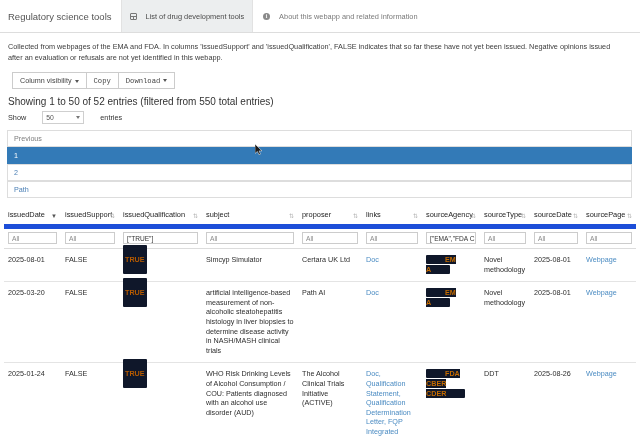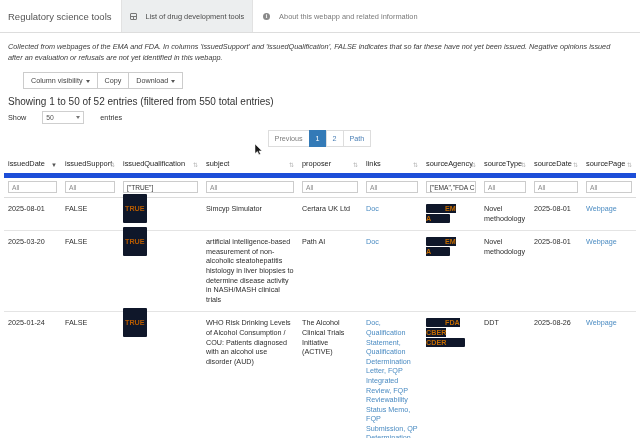--- a/index.html
+++ b/index.html
@@ -52,36 +52,35 @@
     font-size: 5.6px; line-height: 7px; text-align: center; font-weight: bold;
     font-family: "Liberation Serif", serif;
   }
   
   .intro {
     padding: 9px 8px 0 8px;
     font-size: 7.3px;
     line-height: 10.5px;
     color: #3c3c3c;
     max-width: 632px;
-    font-style: italic;
   }
   
   .toolbar {
-    display: flex; gap: 0; padding: 9px 8px 0 23px;
+    display: flex; gap: 0; padding: 9px 8px 0 12px;
   }
   .btn {
     font-size: 7.2px;
     color: #444444;
     background: #ffffff;
     border: 1px solid #cccccc;
     padding: 3px 7px;
     white-space: nowrap;
     cursor: pointer;
   }
-  .btn + .btn { margin-left: -1px; }
+  .btn + .btn { margin-left: -1px; font-family: Liberation Mono, monospace; }
   .caret {
     display: inline-block; margin-left: 3px;
     border-left: 2.5px solid transparent;
     border-right: 2.5px solid transparent;
     border-top: 3px solid #555;
     vertical-align: middle;
   }
   
   .info-line {
     padding: 7px 8px 0 8px;
@@ -98,22 +97,23 @@
     display: flex; align-items: center; justify-content: space-between;
     padding: 0 3px; font-size: 6.8px; color: #555;
   }
   .sel .chev {
     border-left: 2.5px solid transparent;
     border-right: 2.5px solid transparent;
     border-top: 3px solid #777;
   }
   
   .pager {
-    display: flex; justify-content: center;
+    display: flex; justify-content: space-between;
     padding: 6px 8px 0 8px;
+    flex-direction: column;
   }
   .pg {
     border: 1px solid #dddddd;
     padding: 3px 6px;
     font-size: 7.2px;
     color: #4a7fb5;
     background: #ffffff;
     margin-left: -1px;
     cursor: pointer;
     white-space: nowrap;

